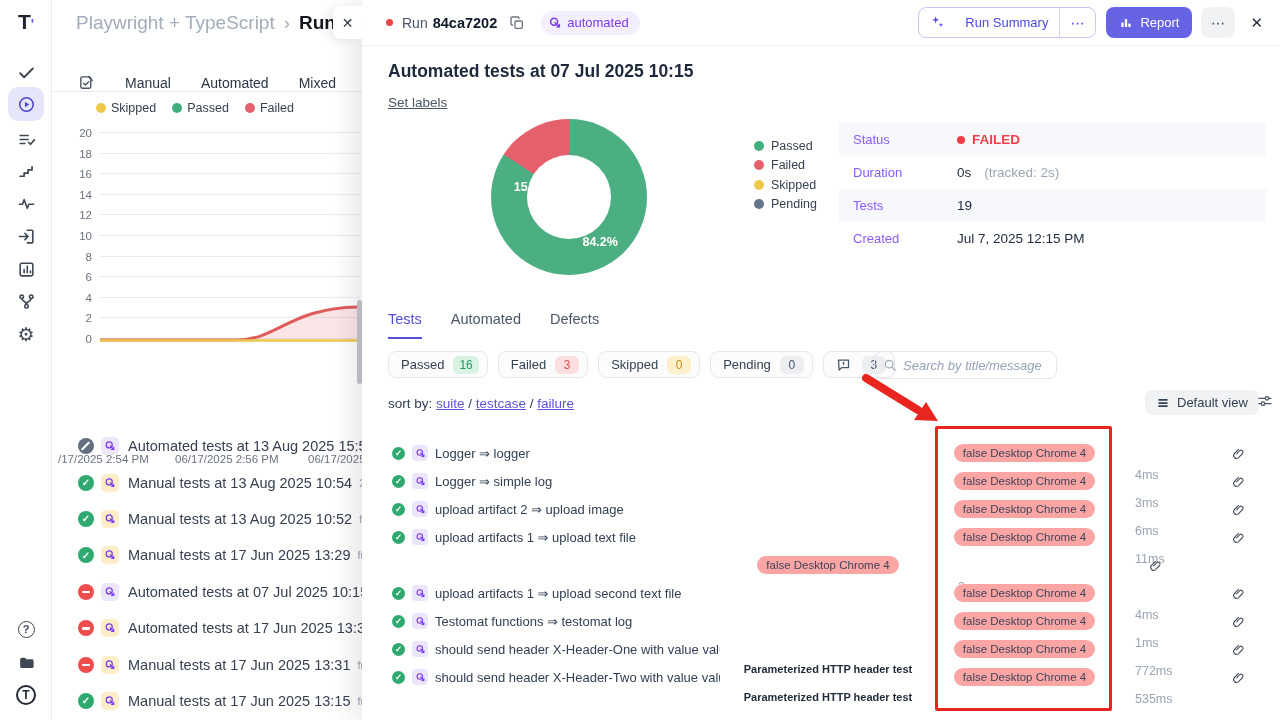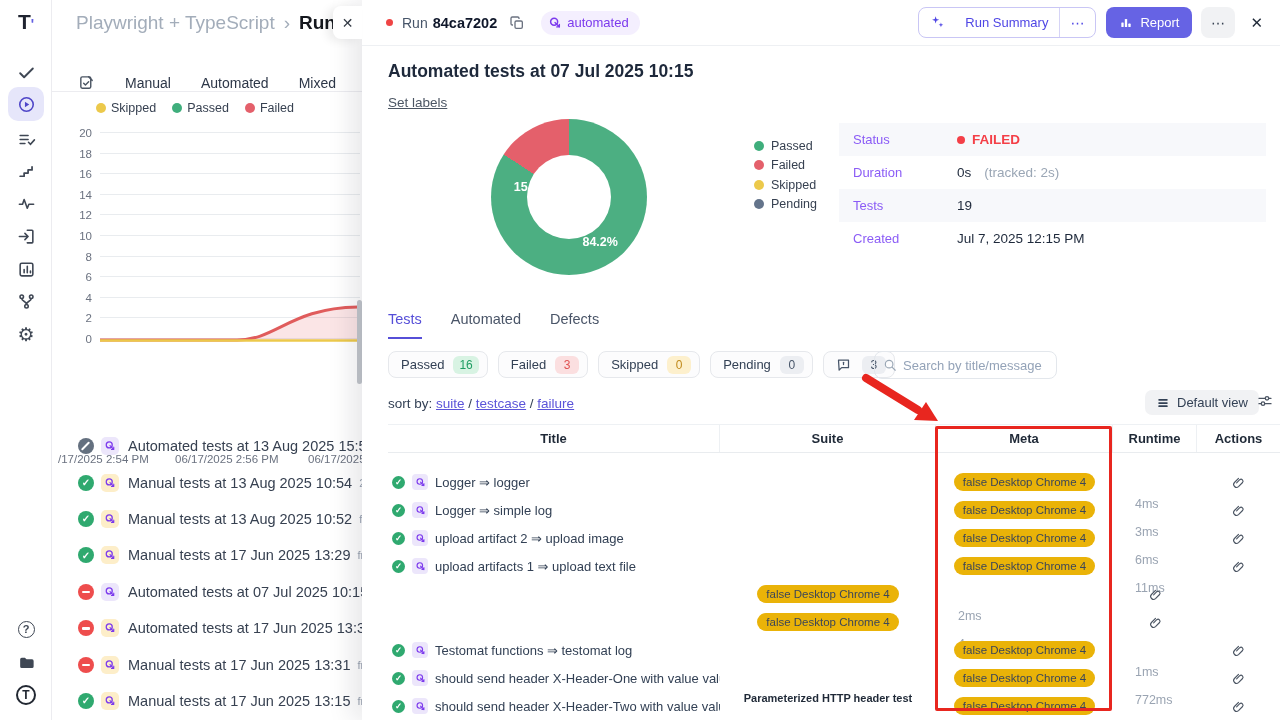--- a/index.html
+++ b/index.html
@@ -105,42 +105,42 @@
   .pill .plabel { font-size:13px; color:#334155; }
   .pill .pic { color:#475569; display:flex; margin-right:2px; }
   .badge { margin-left:9px; min-width:24px; height:18px; border-radius:6px; font-size:12px; display:flex; align-items:center; justify-content:center; padding:0 6px; }
   .badge.green { background:#d8f3e3; color:#1f9d63; }
   .badge.red { background:#fbdfe0; color:#e05252; }
   .badge.yellow { background:#fdf0cd; color:#c08a1c; }
   .badge.gray { background:#eceef2; color:#475569; }
 
   .search { position:absolute; left:512px; top:351px; width:183px; height:28px; border:1px solid #e3e7ec; border-radius:8px; display:flex; align-items:center; padding:0 8px; gap:6px; }
   .search svg { flex:0 0 14px; color:#9aa7b5; }
-  .search input { border:none; outline:none; width:100%; font-size:13px; color:#334155; font-family:"Liberation Sans",sans-serif; }
+  .search input { border:none; outline:none; width:100%; font-size:13px; color:#334155; font-family:"Liberation Sans",sans-serif;font-style:italic; }
   .search input::placeholder { color:#94a3b8; }
 
   .sortrow { position:absolute; left:26px; top:396px; font-size:13.5px; color:#334155; }
   .sortrow .lnk { color:#5b54d9; text-decoration:underline; cursor:pointer; }
   .btn-view { position:absolute; left:783px; top:390px; height:25px; background:#f1f2f4; border-radius:7px; font-size:13px; color:#334155; gap:7px; padding:0 11px; }
   .sliders { position:absolute; left:895px; top:393px; color:#4b5563; cursor:pointer; }
 
   
   .ttable { position:absolute; left:26px; top:424px; width:892px; }
   .thead { display:grid; grid-template-columns:332px 216px 177px 84px 83px; height:29px; border-top:1px solid #eef1f4; border-bottom:1px solid #e9ecef; }
   .thead .hc { display:flex; align-items:center; justify-content:center; font-size:13px; font-weight:bold; color:#1f2937; border-right:1px solid #edf0f3; }
   .thead .hc:last-child { border-right:none; }
   .trow { display:grid; grid-template-columns:332px 216px 177px 84px 83px; height:28px; align-items:center; cursor:pointer; }
   .tc-title { display:flex; align-items:center; gap:7px; padding-left:4px; white-space:nowrap; overflow:hidden; }
   .tst { width:13px; height:13px; border-radius:50%; background:#2fa96f; position:relative; flex:0 0 13px; }
   .tst::after { content:"✓"; position:absolute; inset:0; color:#fff; font-size:8.5px; font-weight:bold; display:flex; align-items:center; justify-content:center; }
   .tq { width:16px; height:16px; border-radius:4px; background:#ece6fb; display:flex; align-items:center; justify-content:center; flex:0 0 16px; }
   .ttext { font-size:13px; color:#334155; }
   .tc-suite { text-align:center; font-size:11px; font-weight:bold; color:#1f2937;margin-top:40px; }
   .tc-meta { display:flex; justify-content:center; }
-  .metapill { background:#eab308; border-radius:10px; height:18px; display:flex; align-items:center; padding:0 9px; font-size:11.5px; color:#3c4658; white-space:nowrap; cursor:pointer; }
+  .metapill { background:#fca5a5; border-radius:10px; height:18px; display:flex; align-items:center; padding:0 9px; font-size:11.5px; color:#3c4658; white-space:nowrap; cursor:pointer; }
   .tc-runtime { font-size:12.5px; color:#9aa4b2; padding-left:22px;margin-top:44px; }
   .tc-actions { display:flex; justify-content:center; color:#4b5563; }
   .tc-actions svg { cursor:pointer; }
 
   
   .ann-rect { position:absolute; left:935px; top:426px; width:177px; height:285px; border:3px solid #e8261f; border-radius:2px; z-index:6; pointer-events:none; }
   .ann-arrow { position:absolute; left:852px; top:372px; z-index:6; pointer-events:none; }
 </style>
 </head>
 <body>
@@ -551,28 +551,20 @@
         </svg>
       <span>Default view</span>
     </div>
     <span class="sliders"><svg width="16" height="16" viewBox="0 0 24 24" fill="none" stroke="currentColor" stroke-width="2" stroke-linecap="round">
           <path d="M3 8h18M3 16h18"></path>
           <circle cx="15" cy="8" r="2.6" fill="#fff"></circle>
           <circle cx="9" cy="16" r="2.6" fill="#fff"></circle>
         </svg></span>
 
     <div class="ttable">
-      <div class="thead">
-
-      <span class="hc">Title</span>
-          <span class="hc">Suite</span>
-          <span class="hc">Meta</span>
-          <span class="hc">Runtime</span>
-          <span class="hc">Actions</span>
-        </div>
       <div>
 
           <div class="trow">
             <span class="tc-title">
               <span class="tst"></span>
               <span class="tq">
                 <svg width="11" height="11" viewBox="0 0 16 16" fill="none" stroke="#7c3aed" stroke-width="1.7" stroke-linecap="round">
                   <circle cx="7" cy="6.5" r="4"></circle>
                   <path d="M8 7.5l5 5M13 12.5v-3M13 12.5h-3" stroke-width="1.5"></path>
                 </svg>
@@ -667,20 +659,30 @@
             </span>
             <span class="tc-runtime">2ms</span>
             <span class="tc-actions">
               <svg width="15" height="15" viewBox="0 0 24 24" fill="none" stroke="currentColor" stroke-width="1.8" stroke-linecap="round">
                 <path d="M9 12.5l5-5a3.2 3.2 0 0 1 4.5 4.5L12 18.5a4.6 4.6 0 0 1-6.5-6.5L12 5.5"></path>
               </svg>
             </span>
           </div>
 
           <div class="trow">
+            <span class="tc-title">
+              <span class="tst"></span>
+              <span class="tq">
+                <svg width="11" height="11" viewBox="0 0 16 16" fill="none" stroke="#7c3aed" stroke-width="1.7" stroke-linecap="round">
+                  <circle cx="7" cy="6.5" r="4"></circle>
+                  <path d="M8 7.5l5 5M13 12.5v-3M13 12.5h-3" stroke-width="1.5"></path>
+                </svg>
+              </span>
+              <span class="ttext">upload artifacts 1 ⇒ upload second text file</span>
+            </span>
             <span class="tc-suite"></span>
             <span class="tc-meta">
               <span class="metapill">false Desktop Chrome 4</span>
             </span>
             <span class="tc-runtime">4ms</span>
             <span class="tc-actions">
               <svg width="15" height="15" viewBox="0 0 24 24" fill="none" stroke="currentColor" stroke-width="1.8" stroke-linecap="round">
                 <path d="M9 12.5l5-5a3.2 3.2 0 0 1 4.5 4.5L12 18.5a4.6 4.6 0 0 1-6.5-6.5L12 5.5"></path>
               </svg>
             </span>

